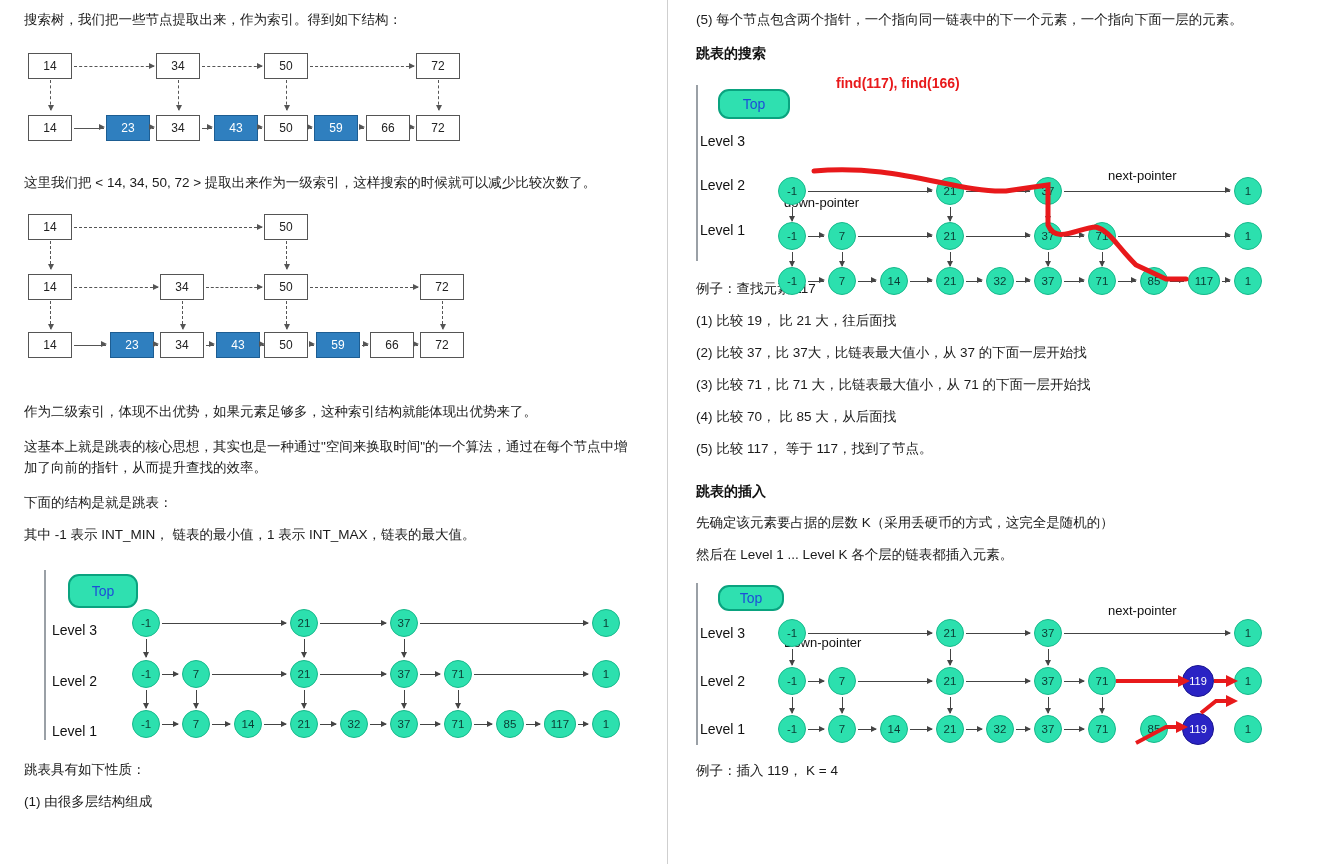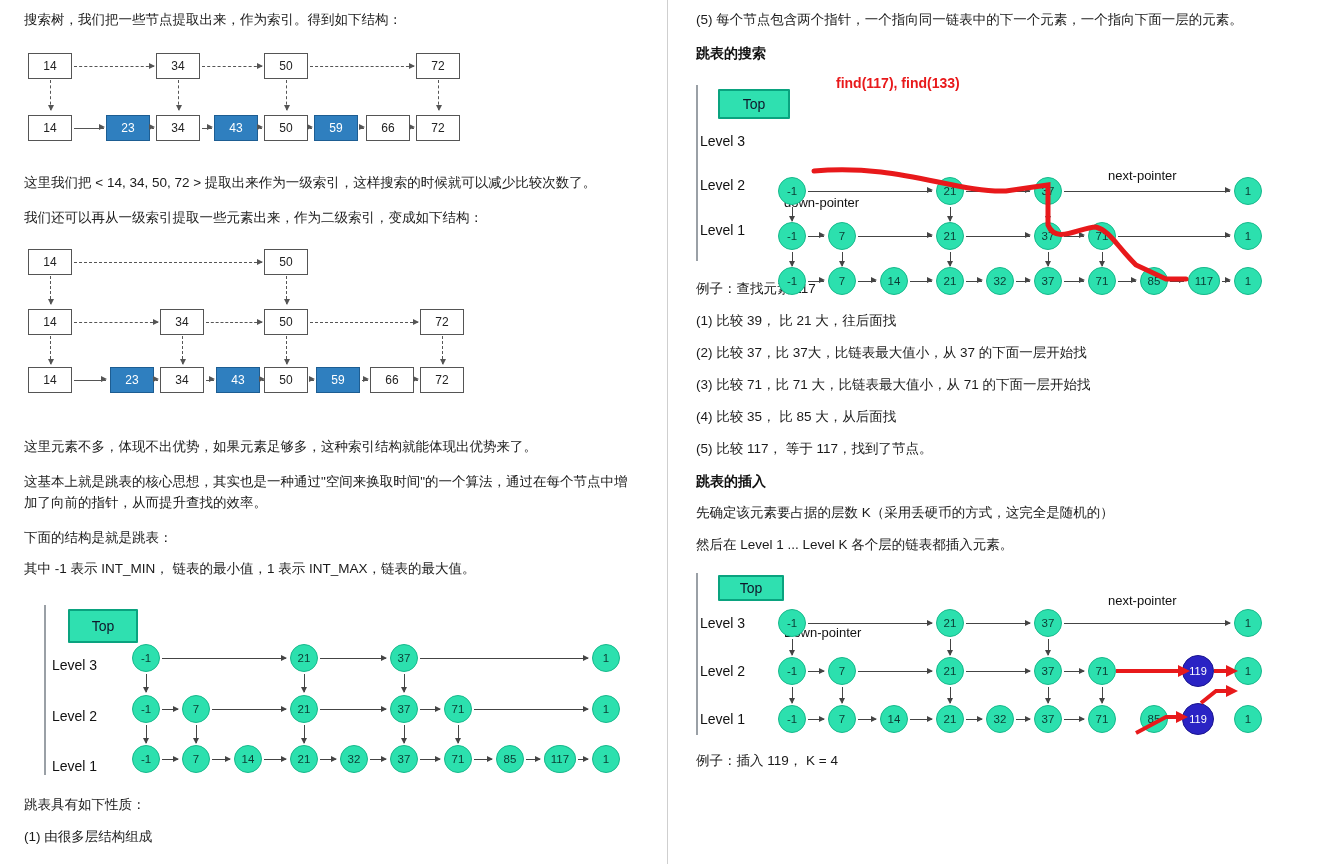--- a/index.html
+++ b/index.html
@@ -95,24 +95,24 @@
   .sl { position: relative; margin: 6px 0 14px 0; }
   .sl-rail {
     position: absolute;
     width: 2px;
     background: #9aa0a6;
   }
   .top-box {
     position: absolute;
     border: 2px solid #0aa37f;
     background: #2fe0b0;
-    border-radius: 1px;
+    border-radius: 11px;
     display: flex; align-items: center; justify-content: center;
     font-size: 14px;
-    color: #0f172a;
+    color: #1d4ed8;
   }
   .lvl-label {
     position: absolute;
     font-size: 14px;
     color: #111;
     white-space: nowrap;
   }
   .nd {
     position: absolute;
     border-radius: 50%;
@@ -204,21 +204,20 @@
       <div class="arrow-h" style="left:50px;  top:83px; width:30px;"></div>
       <div class="arrow-h" style="left:128px; top:83px; width:2px;"></div>
       <div class="arrow-h" style="left:178px; top:83px; width:10px;"></div>
       <div class="arrow-h" style="left:236px; top:83px; width:2px;"></div>
       <div class="arrow-h" style="left:286px; top:83px; width:2px;"></div>
       <div class="arrow-h" style="left:336px; top:83px; width:4px;"></div>
       <div class="arrow-h" style="left:388px; top:83px; width:2px;"></div>
     </div>
 
     <p class="txt">这里我们把 &lt; 14, 34, 50, 72 &gt; 提取出来作为一级索引，这样搜索的时候就可以减少比较次数了。</p>
-    <p class="txt">我们还可以再从一级索引提取一些元素出来，作为二级索引，变成如下结构：</p>
 
     <div class="ll-diagram" style="height:170px;">
 
       <div class="node-box" style="left:4px;   top:6px;">14</div>
       <div class="node-box" style="left:240px; top:6px;">50</div>
       <div class="arrow-h dashed" style="left:50px; top:19px; width:188px;"></div>
       <div class="arrow-v" style="left:26px;  top:33px; height:28px;"></div>
       <div class="arrow-v" style="left:262px; top:33px; height:28px;"></div>
 
       <div class="node-box" style="left:4px;   top:66px;">14</div>
@@ -244,21 +243,21 @@
       <div class="arrow-h" style="left:50px;  top:137px; width:32px;"></div>
       <div class="arrow-h" style="left:132px; top:137px; width:2px;"></div>
       <div class="arrow-h" style="left:182px; top:137px; width:8px;"></div>
       <div class="arrow-h" style="left:238px; top:137px; width:2px;"></div>
       <div class="arrow-h" style="left:286px; top:137px; width:4px;"></div>
       <div class="arrow-h" style="left:338px; top:137px; width:6px;"></div>
       <div class="arrow-h" style="left:392px; top:137px; width:2px;"></div>
     </div>
 
     <div class="spacer-sm"></div>
-    <p class="txt">这里元素不多，体现不出优势，如果元素足够多，这种索引结构就能体现出优势来了。</p>
+    <p class="txt">作为二级索引，体现不出优势，如果元素足够多，这种索引结构就能体现出优势来了。</p>
     <p class="txt">这基本上就是跳表的核心思想，其实也是一种通过"空间来换取时间"的一个算法，通过在每个节点中增加了向前的指针，从而提升查找的效率。</p>
 
     <p class="txt tight">下面的结构是就是跳表：</p>
     <p class="txt tight">其中 -1 表示 INT_MIN， 链表的最小值，1 表示 INT_MAX，链表的最大值。</p>
 
     <div class="sl" style="height:190px;">
       <div class="sl-rail" style="left:20px; top:14px; height:170px;"></div>
       <div class="top-box" style="left:44px; top:18px; width:70px; height:34px;">Top</div>
 
       <div class="lvl-label" style="left:28px; top:66px;">Level 3</div>
@@ -326,21 +325,21 @@
     <h3 class="hd" style="margin-top:6px;">跳表的搜索</h3>
 
     <div class="sl" style="height:190px;">
       <div class="sl-rail" style="left:0px; top:10px; height:176px;"></div>
       <div class="top-box" style="left:22px; top:14px; width:72px; height:30px;">Top</div>
 
       <div class="lvl-label" style="left:4px; top:58px;">Level 3</div>
       <div class="lvl-label" style="left:4px; top:102px;">Level 2</div>
       <div class="lvl-label" style="left:4px; top:147px;">Level 1</div>
 
-      <div class="annot red" style="left:140px; top:0px;">find(117), find(133)</div>
+      <div class="annot red" style="left:140px; top:0px;">find(117), find(166)</div>
       <div class="annot" style="left:88px; top:120px;">down-pointer</div>
       <div class="annot" style="left:412px; top:93px;">next-pointer</div>
 
       <div class="nd" style="left:82px;  top:102px; width:28px; height:28px;">-1</div>
       <div class="nd" style="left:240px; top:102px; width:28px; height:28px;">21</div>
       <div class="nd" style="left:338px; top:102px; width:28px; height:28px;">37</div>
       <div class="nd" style="left:538px; top:102px; width:28px; height:28px;">1</div>
       <div class="sl-arrow" style="left:112px; top:116px; width:124px;"></div>
       <div class="sl-arrow" style="left:270px; top:116px; width:64px;"></div>
       <div class="sl-arrow" style="left:368px; top:116px; width:166px;"></div>
@@ -384,27 +383,27 @@
       <div class="sl-arrow" style="left:422px; top:206px; width:18px;"></div>
       <div class="sl-arrow" style="left:474px; top:206px; width:14px;"></div>
       <div class="sl-arrow" style="left:526px; top:206px; width:8px;"></div>
 
       <svg class="red-path" style="left:0; top:0;" width="600" height="230">
         <path d="M118,96 C200,88 260,118 310,116 L352,110 L352,150 C360,170 384,152 400,152 C414,156 420,170 440,190 L470,204 L490,204" stroke="#e8191b" stroke-width="5" fill="none" stroke-linecap="round"></path>
       </svg>
     </div>
 
     <p class="txt tight">例子：查找元素 117</p>
-    <p class="txt tight">(1) 比较 39， 比 21 大，往后面找</p>
+    <p class="txt tight">(1) 比较 19， 比 21 大，往后面找</p>
     <p class="txt tight">(2) 比较 37，比 37大，比链表最大值小，从 37 的下面一层开始找</p>
     <p class="txt tight">(3) 比较 71，比 71 大，比链表最大值小，从 71 的下面一层开始找</p>
-    <p class="txt tight">(4) 比较 35， 比 85 大，从后面找</p>
+    <p class="txt tight">(4) 比较 70， 比 85 大，从后面找</p>
     <p class="txt tight">(5) 比较 117， 等于 117，找到了节点。</p>
 
-    <h3 class="hd" style="margin-top:14px;">跳表的插入</h3>
+    <h3 class="hd" style="margin-top:24px;">跳表的插入</h3>
     <p class="txt tight">先确定该元素要占据的层数 K（采用丢硬币的方式，这完全是随机的）</p>
     <p class="txt tight">然后在 Level 1 ... Level K 各个层的链表都插入元素。</p>
 
     <div class="sl" style="height:170px;">
       <div class="sl-rail" style="left:0px; top:6px; height:162px;"></div>
       <div class="top-box" style="left:22px; top:8px; width:66px; height:26px;">Top</div>
 
       <div class="lvl-label" style="left:4px; top:48px;">Level 3</div>
       <div class="lvl-label" style="left:4px; top:96px;">Level 2</div>
       <div class="lvl-label" style="left:4px; top:144px;">Level 1</div>

